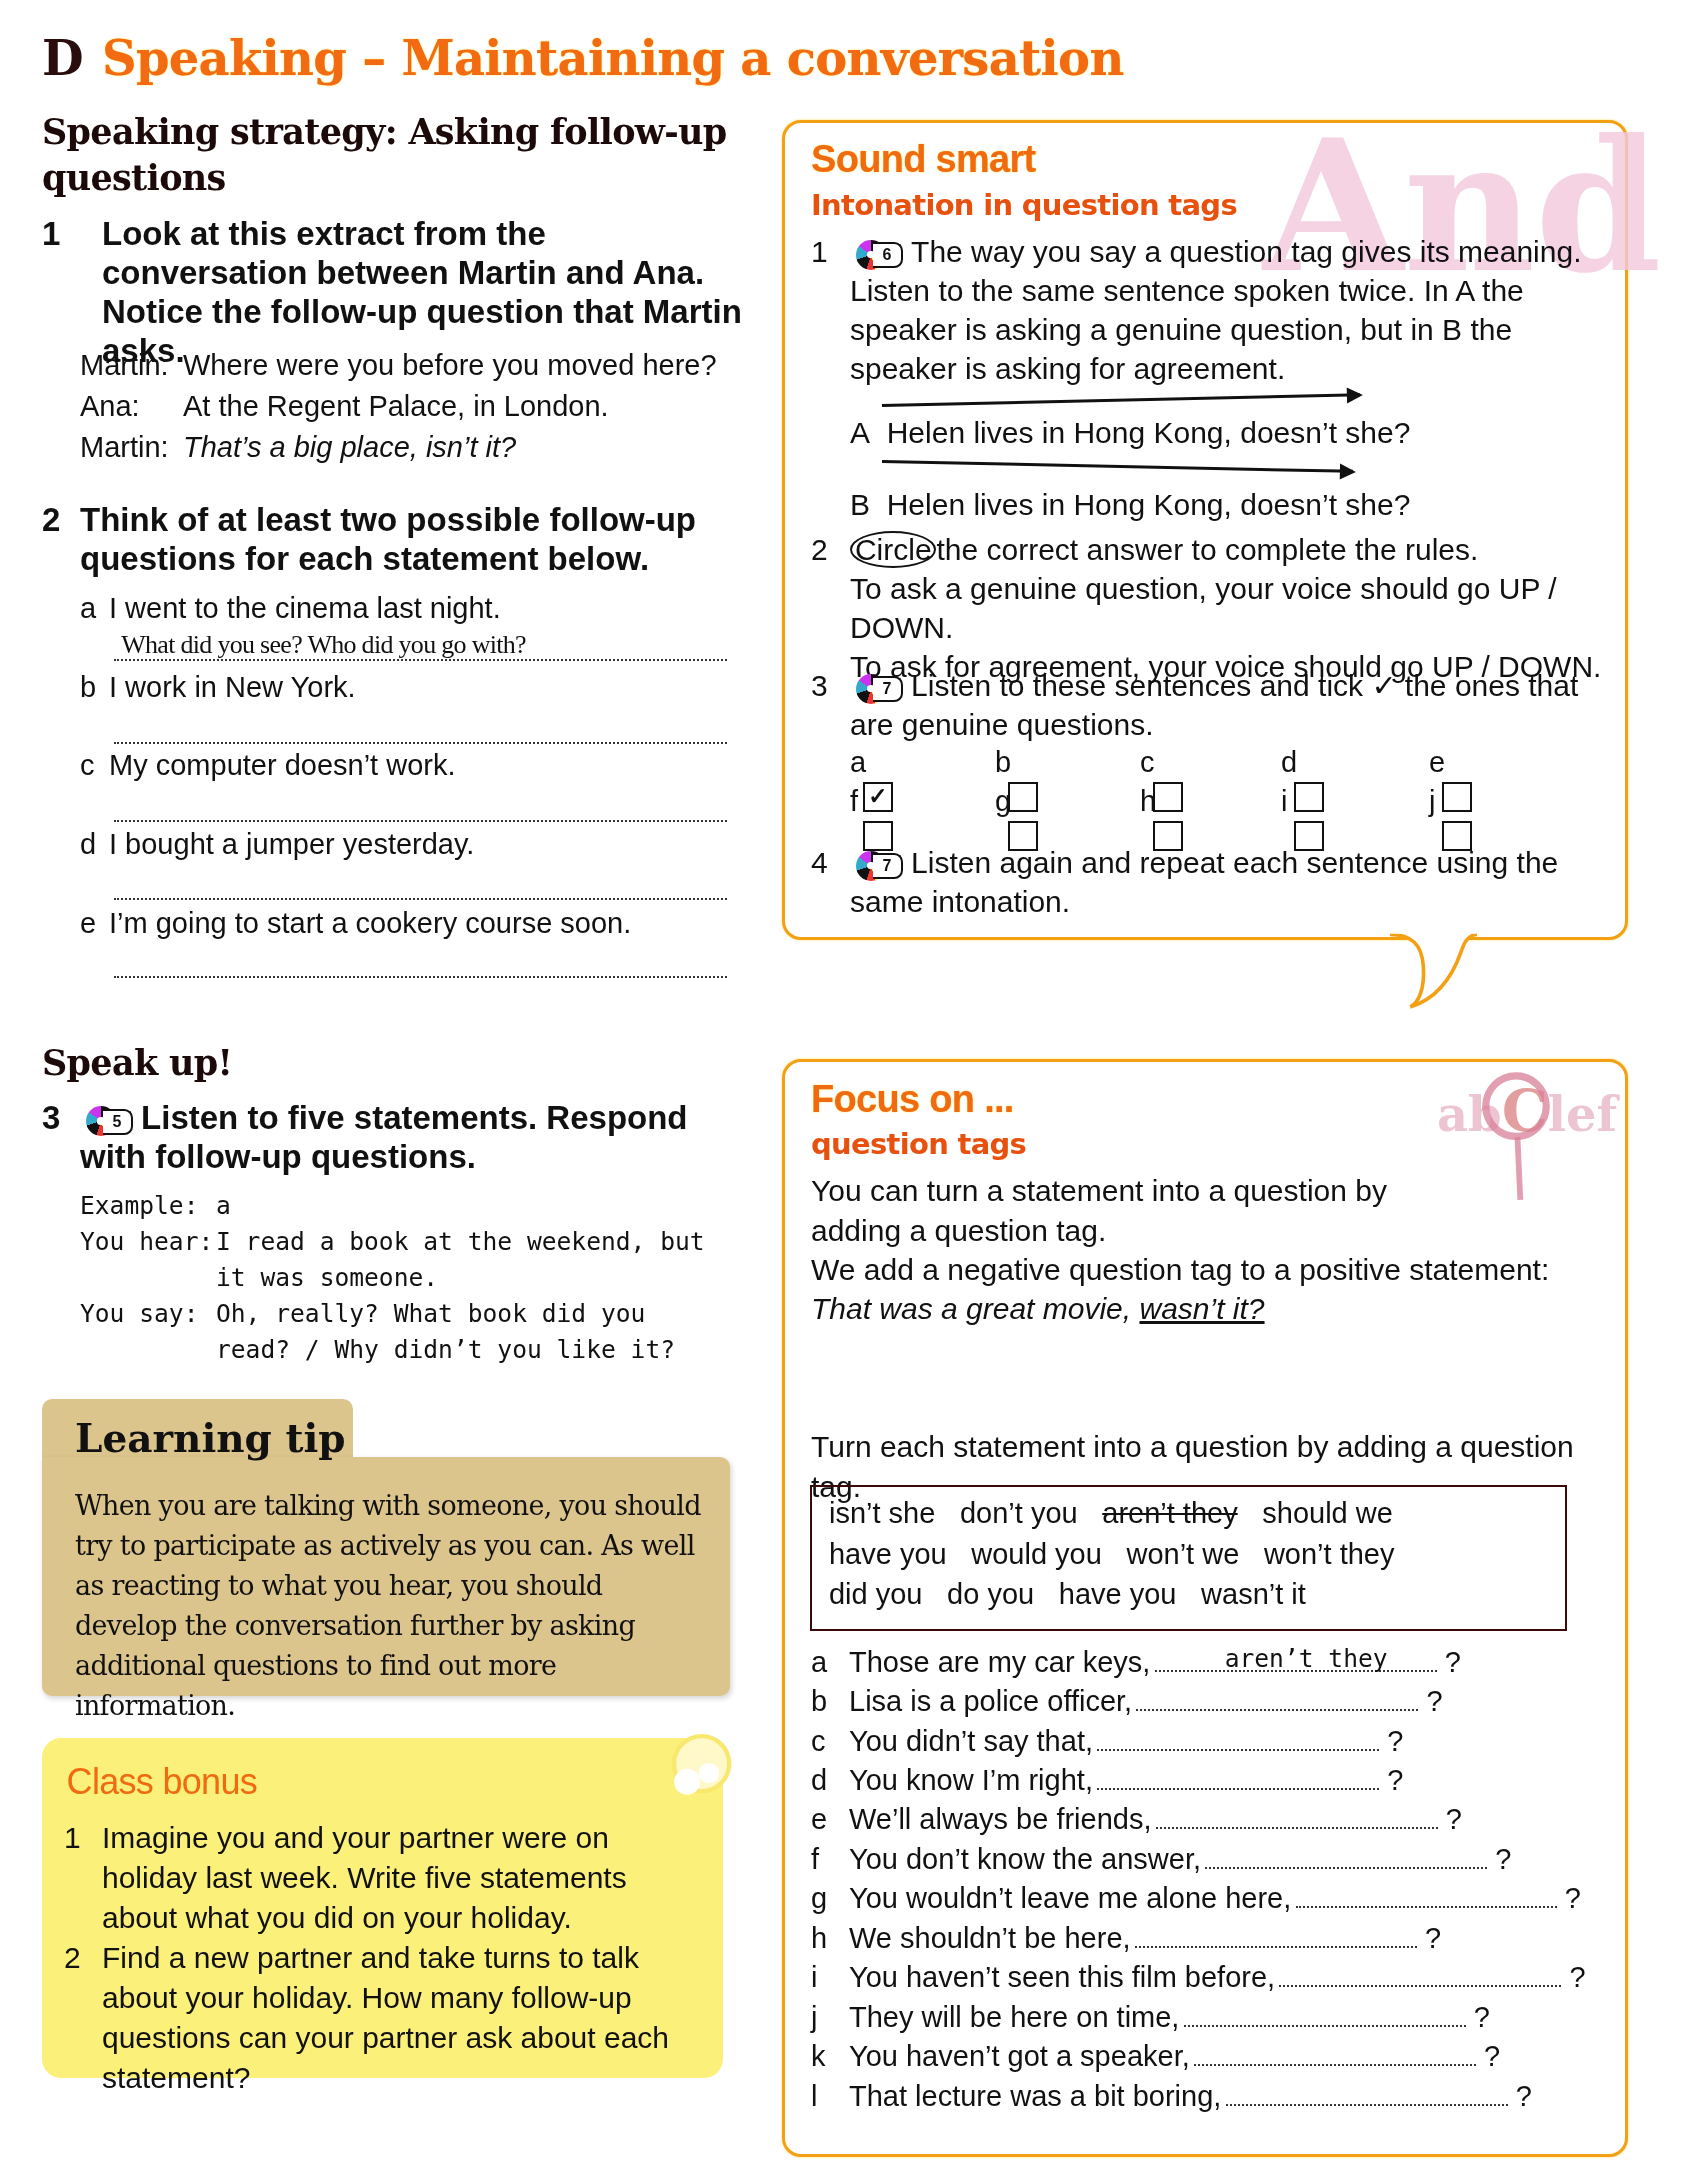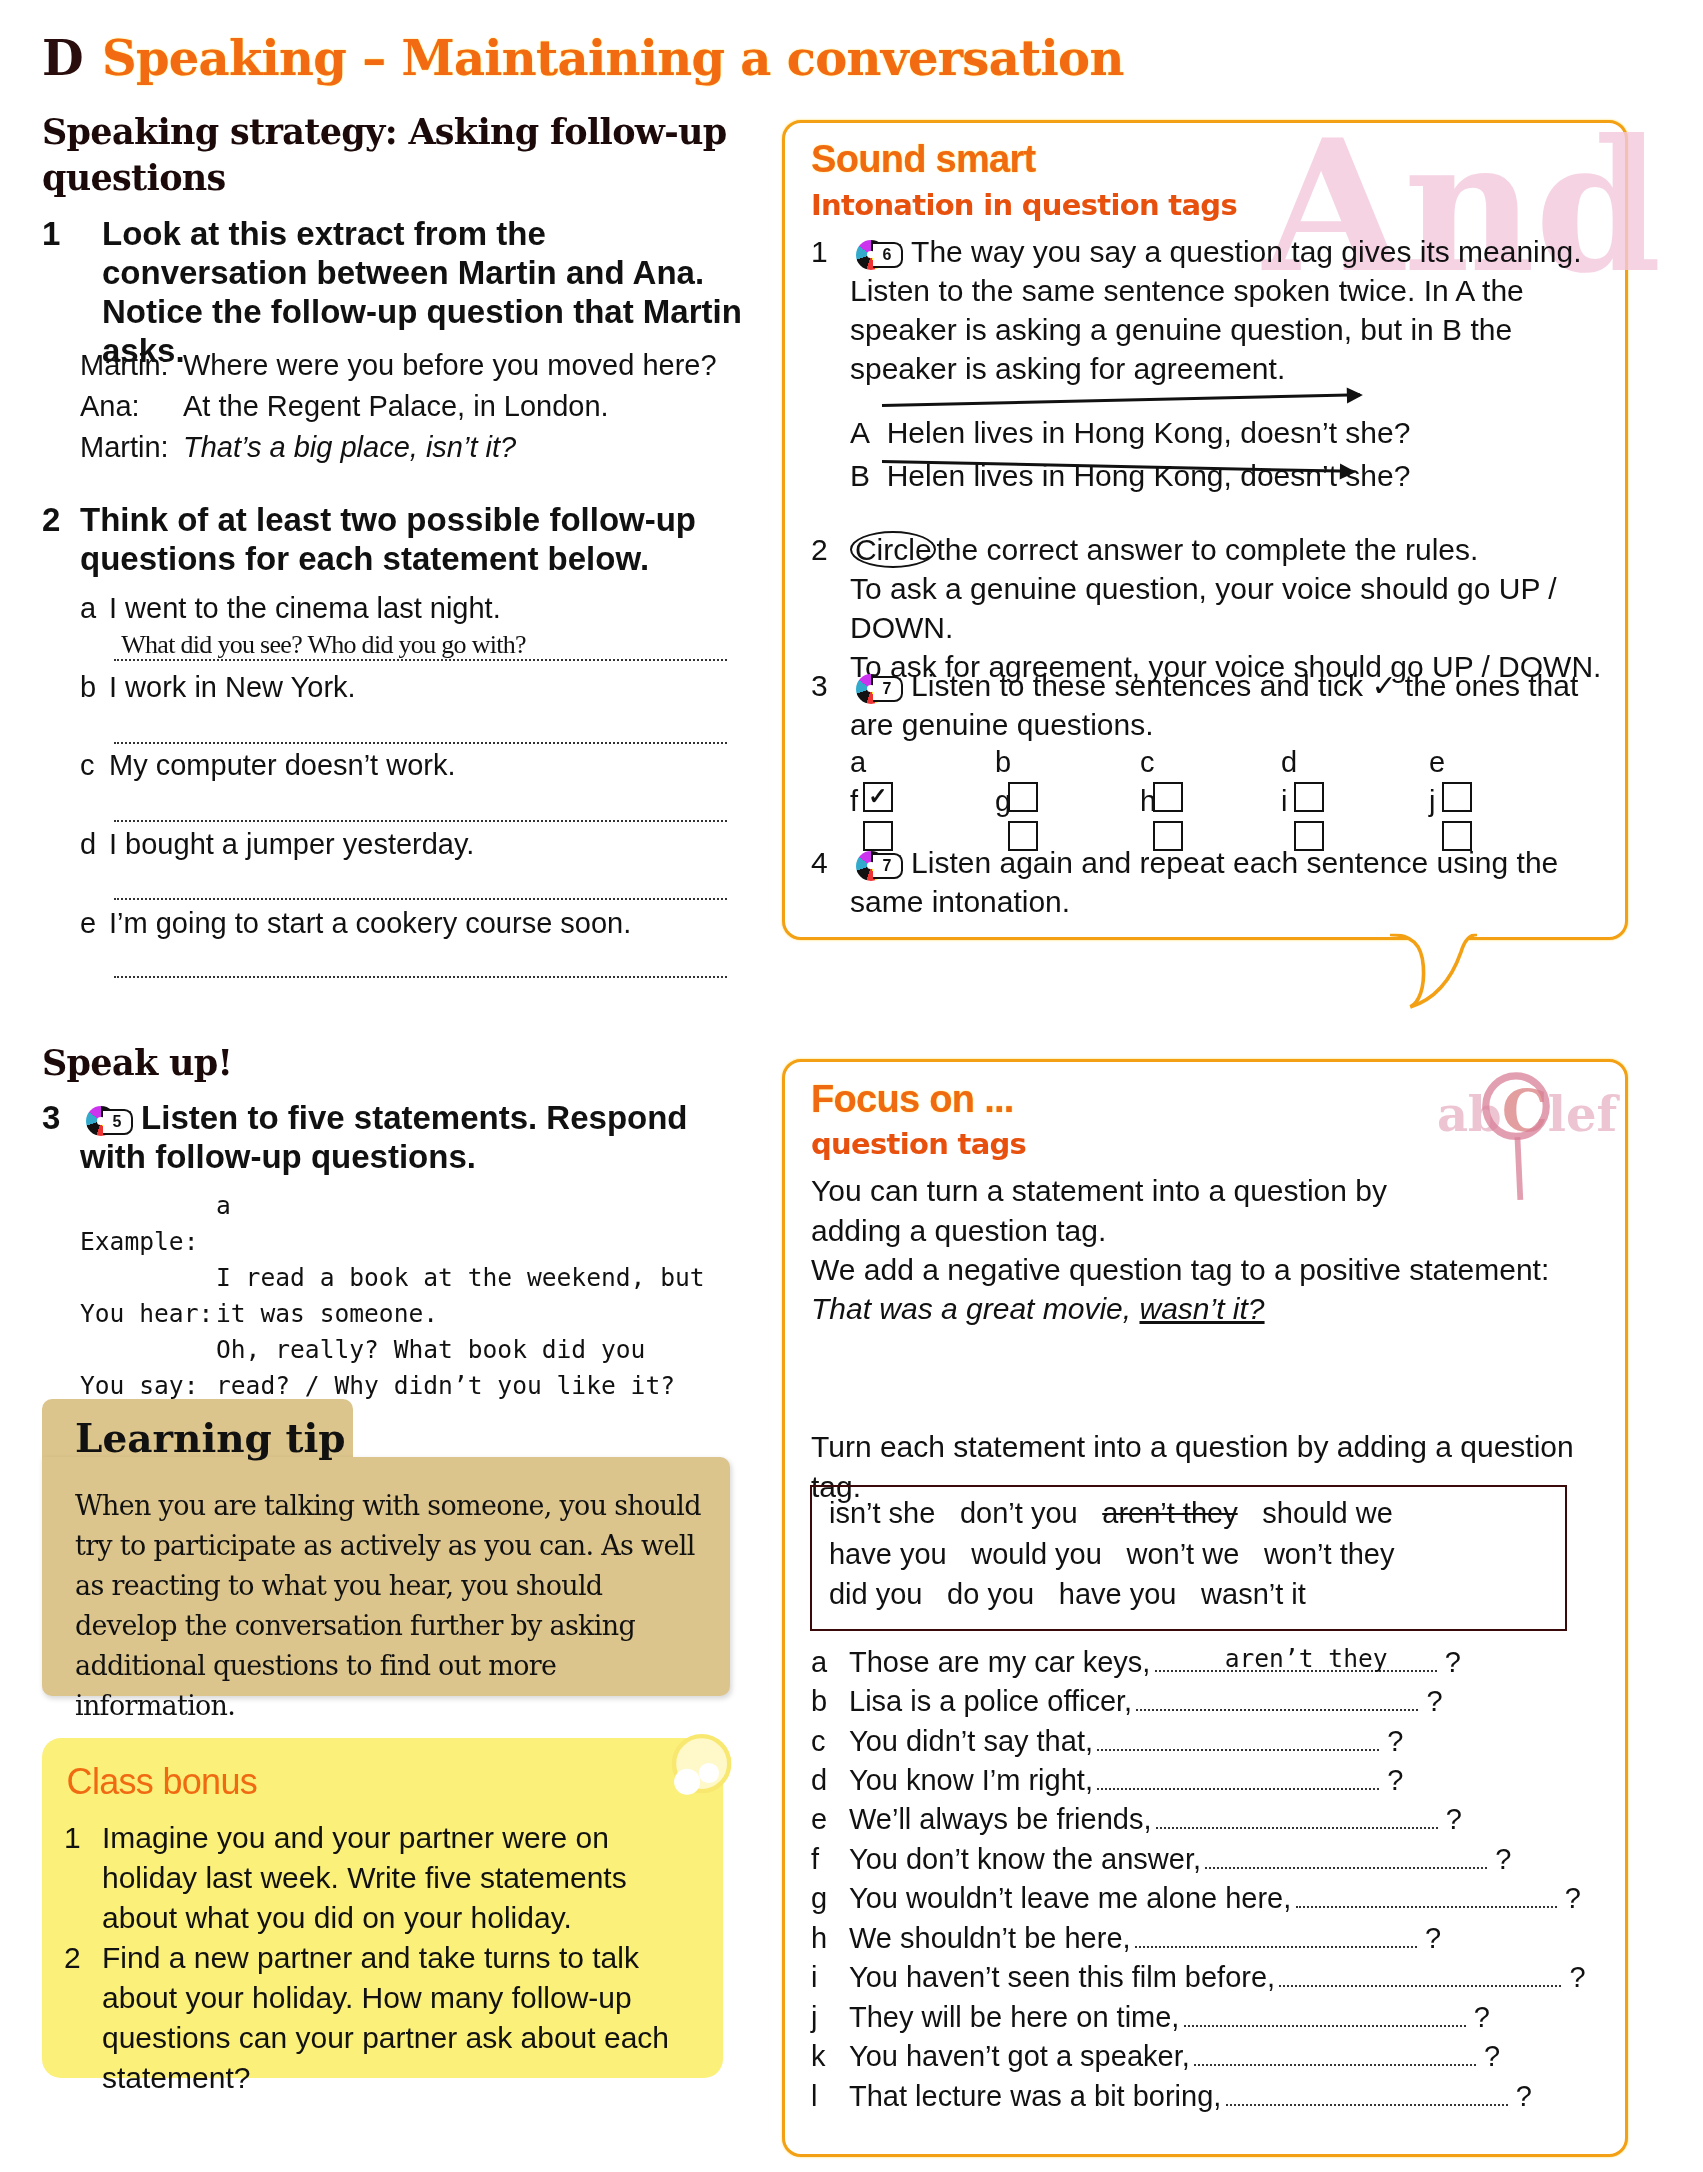--- a/index.html
+++ b/index.html
@@ -30,21 +30,21 @@
   .stmt { position:absolute; left:80px; width:647px; }
   .stmt .lab { display:inline-block; width:29px; }
   .answer-line { position:absolute; left:114px; width:613px; height:29px; border-bottom:2.9px dotted #333; }
   .answer-line .hw { font-family:Liberation Serif, serif; font-size:26px; position:absolute; left:7.2px; bottom:-1.4px; letter-spacing:-0.7px; }
 
   #speakup-heading { left:42px; top:1040px; }
   #ex3 { left:42px; top:1098px; width:710px; }
   #ex3 .instr-text { margin-left:38px; }
   #example { left:80px; top:1188px; font-family:"DejaVu Sans Mono", monospace; font-size:24.6px; line-height:36px; }
   #example .row { position:relative; }
-  #example .k { display:inline-block; width:136px;margin-top:36px; }
+  #example .k { display:inline-block; width:136px; }
   #example .v { display:inline-block; width:507px; vertical-align:top; }
 
   
   .cd { display:inline-block; vertical-align:middle; position:relative; width:51px; height:32px; margin:0 4.3px -2.9px 5.8px; }
   .cd .disc { position:absolute; left:0; top:0; width:30px; height:30px; border-radius:50%;
               background:conic-gradient(#111 0 15%, #6c3 15% 30%, #ee3 30% 45%, #e33 45% 55%, #111 55% 70%, #3ac 70% 85%, #c3e 85% 100%); }
   .cd .disc:after { content:""; position:absolute; left:11.6px; top:11.6px; width:7.2px; height:7.2px; background:#fff; border-radius:50%; }
   .cd .track { position:absolute; left:17.4px; top:2.9px; width:27.5px; height:22px; border:2.9px solid #111; border-radius:0 8.7px 8.7px 0; border-left:none;
                background:#fff; font-size:16px; font-weight:bold; text-align:center; line-height:22px; }
 
@@ -181,21 +181,21 @@
   <div class="sitem" style="top:109px">
     <span class="n">1</span>
     <span class="t"><span class="cd"><span class="disc"></span><span class="track">6</span></span><span>The way you say a question tag gives its meaning. Listen to the same sentence spoken twice. In A the speaker is asking a genuine question, but in B the speaker is asking for agreement.</span></span>
   </div>
 
   <div class="arrow" style="left:97px; top:281px; width:478px; transform:rotate(-1.3deg);"></div>
   <div class="sitem" style="top:290px">
       <span class="t"><span>A</span>&nbsp;&nbsp;<span>Helen lives in Hong Kong, doesn’t she?</span></span>
     </div>
   <div class="arrow" style="left:97px; top:337px; width:471px; transform:rotate(1.2deg);"></div>
-  <div class="sitem" style="top:333px">
+  <div class="sitem" style="top:362px">
       <span class="t"><span>B</span>&nbsp;&nbsp;<span>Helen lives in Hong Kong, doesn’t she?</span></span>
     </div>
 
   <div class="sitem" style="top:407px">
     <span class="n">2</span>
     <span class="t"><span class="circled">Circle</span><span>the correct answer to complete the rules.</span></span>
     <span class="t">To ask a genuine question, your voice should go UP / DOWN.</span>
     <span class="t">To ask for agreement, your voice should go UP / DOWN.</span>
   </div>
 

